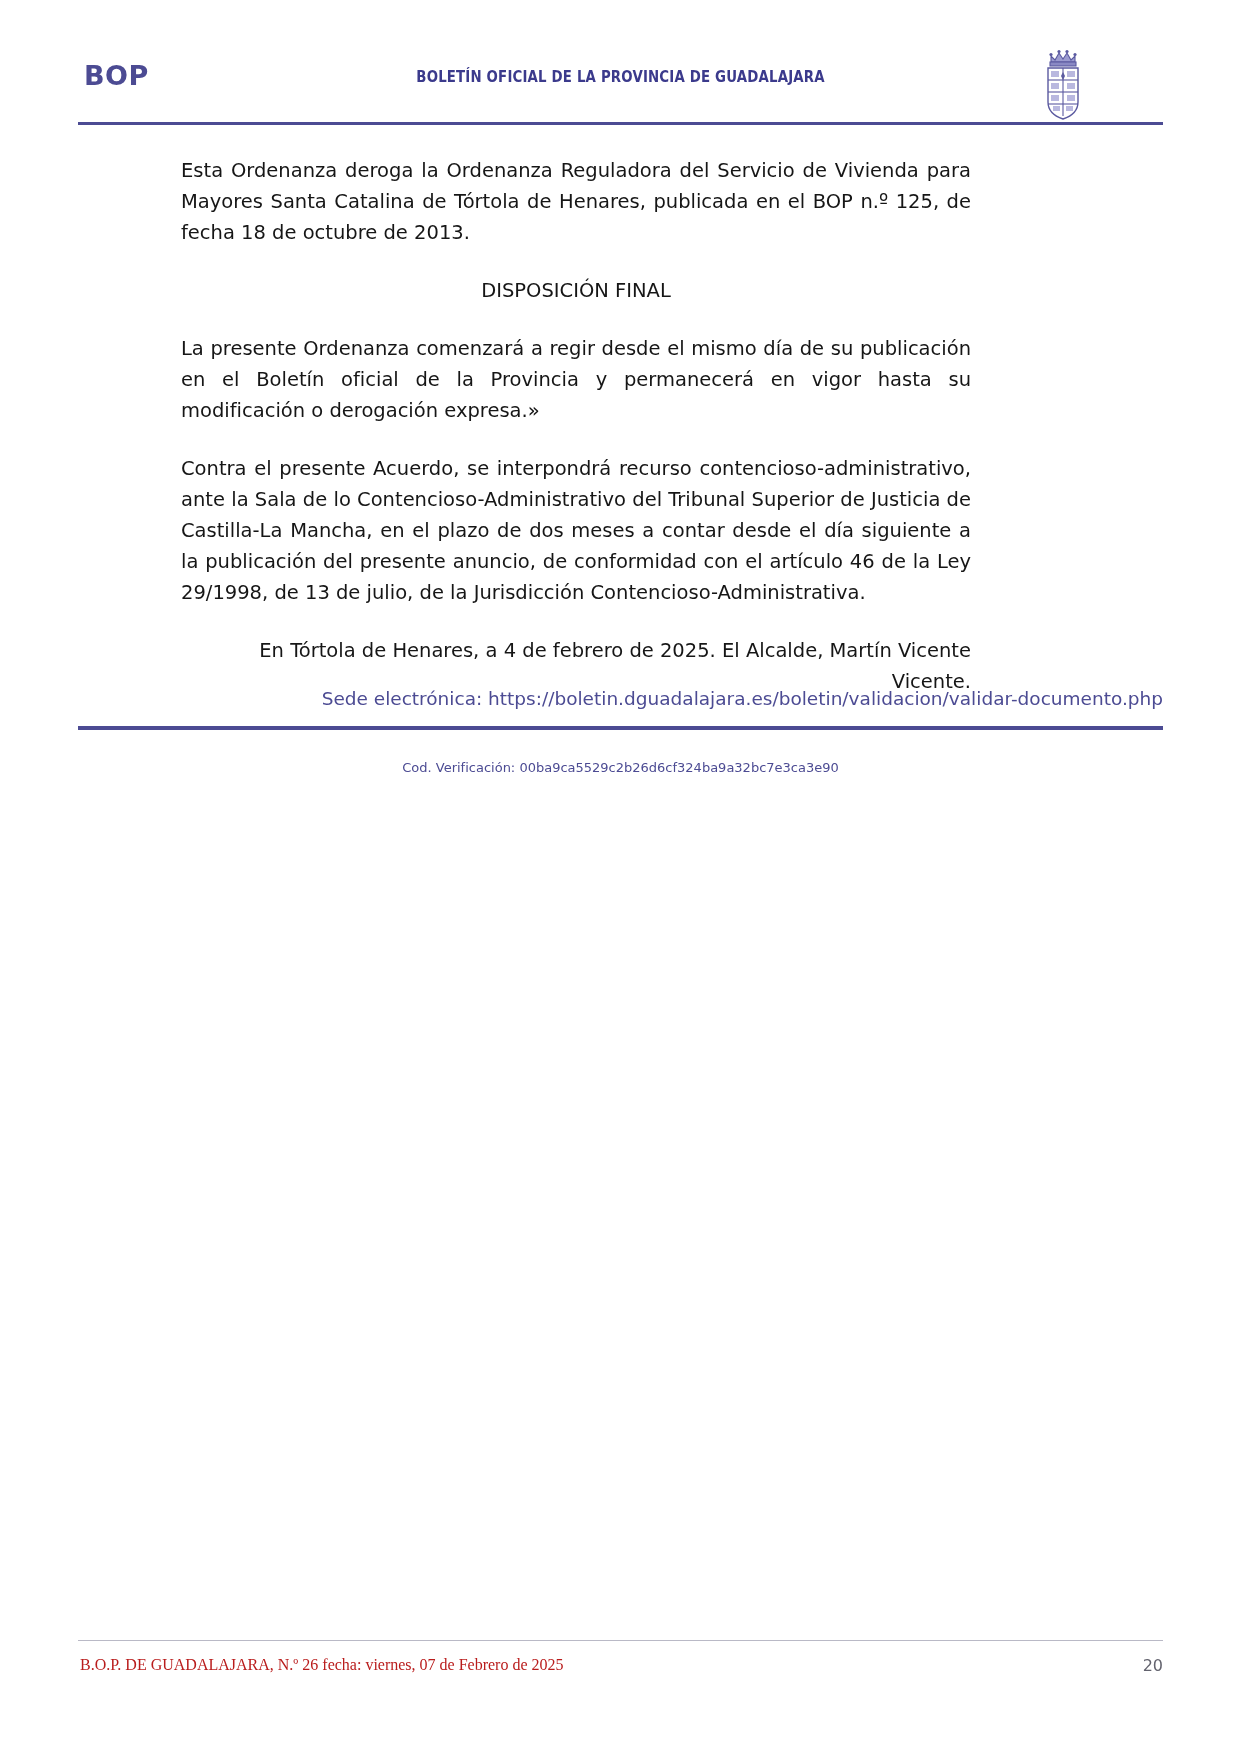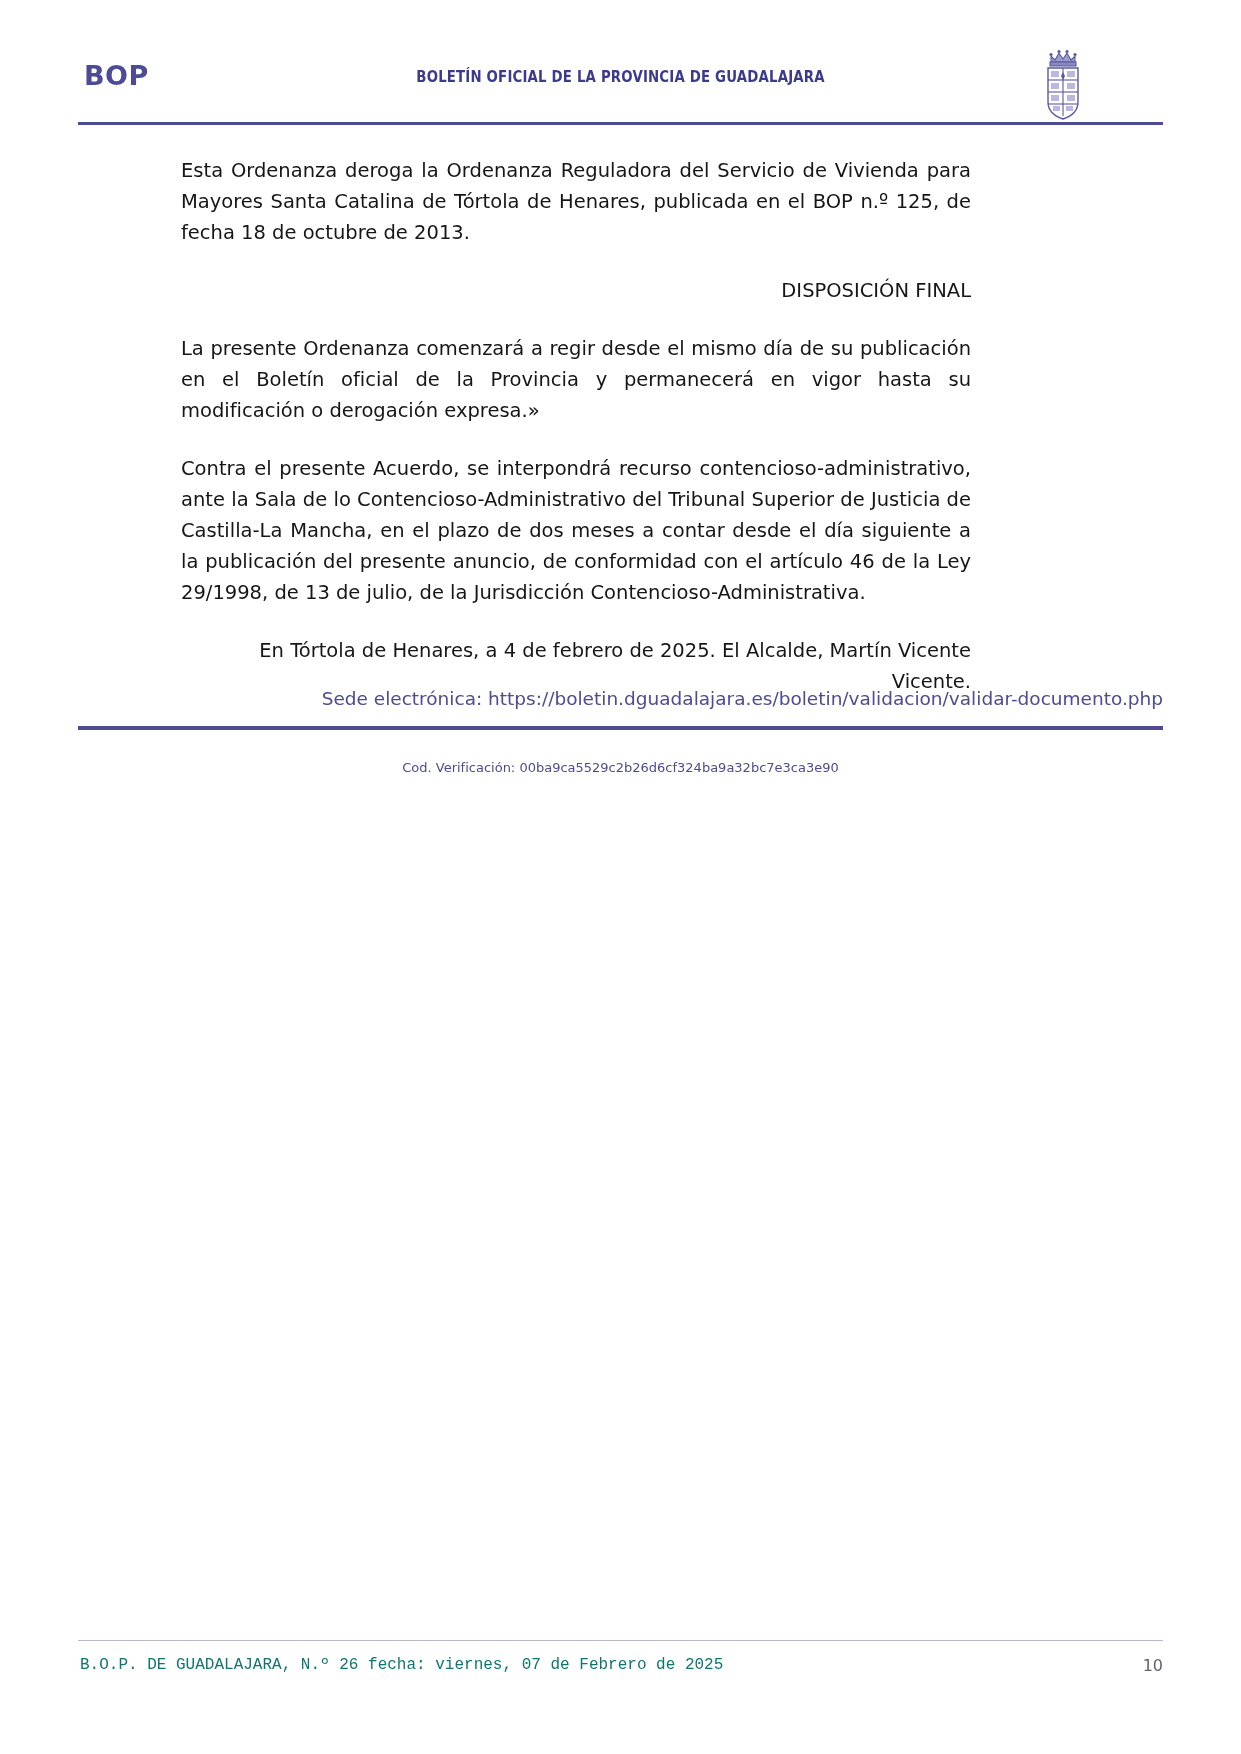--- a/index.html
+++ b/index.html
@@ -91,21 +91,21 @@
   p.body-par.nojust {
     text-align: right;
   }
   p.body-par.indent {
     text-indent: 18px;
   }
   p.heading-par {
     margin: 0 0 27px 0;
     font-size: 19.5px;
     line-height: 31px;
-    text-align: right;
+    text-align: center;
     color: #161616;
   }
 
   
   .sede-line {
     position: absolute;
     left: 78px;
     top: 688px;
     width: 1085px;
     text-align: right;
@@ -139,22 +139,22 @@
     top: 1640px;
     width: 1085px;
     height: 1px;
     background: #b9b9c6;
   }
   .footer-left {
     position: absolute;
     left: 80px;
     top: 1656px;
     font-size: 16px;
-    color: #0f766e;
-    font-family: Liberation Mono, monospace;
+    color: #b91c1c;
+    font-family: Liberation Serif, serif;
   }
   .footer-right {
     position: absolute;
     right: 78px;
     top: 1656px;
     font-size: 16px;
     color: #63636e;
     font-family: "DejaVu Sans", "Liberation Sans", sans-serif;
   }
 </style>
@@ -215,15 +215,15 @@
   </div>
 
   <div class="sede-line">Sede electrónica: https://boletin.dguadalajara.es/boletin/validacion/validar-documento.php</div>
 
   <div class="mid-rule"></div>
 
   <div class="cod-line">Cod. Verificación: 00ba9ca5529c2b26d6cf324ba9a32bc7e3ca3e90</div>
 
   <div class="footer-rule"></div>
   <div class="footer-left">B.O.P. DE GUADALAJARA, N.º 26 fecha: viernes, 07 de Febrero de 2025</div>
-  <div class="footer-right">10</div>
+  <div class="footer-right">20</div>
 
 </div>
 
 </body></html>

